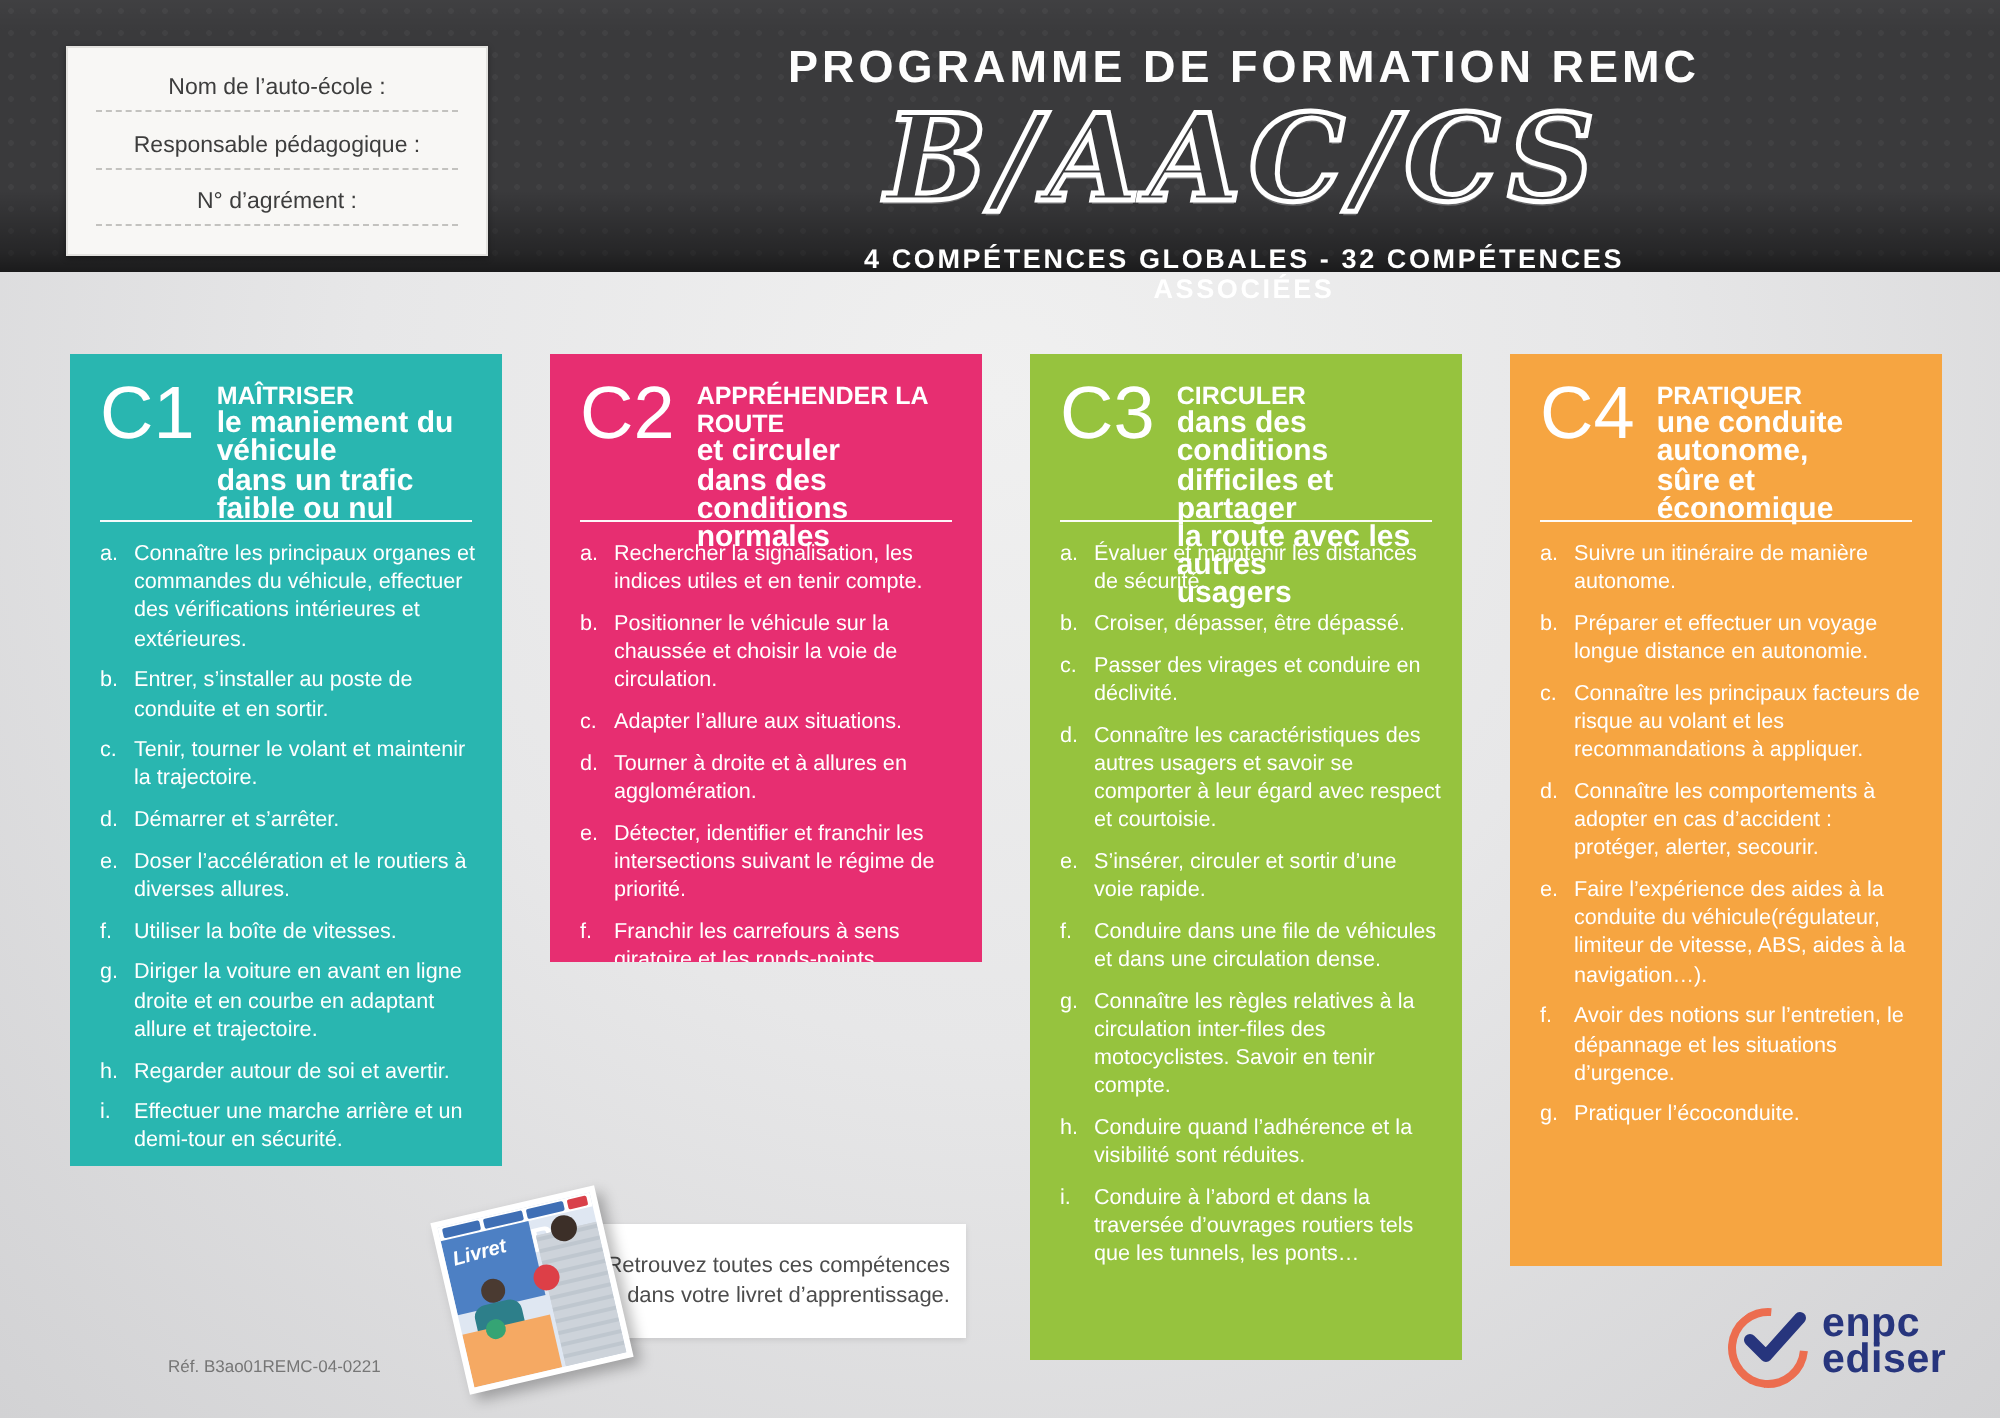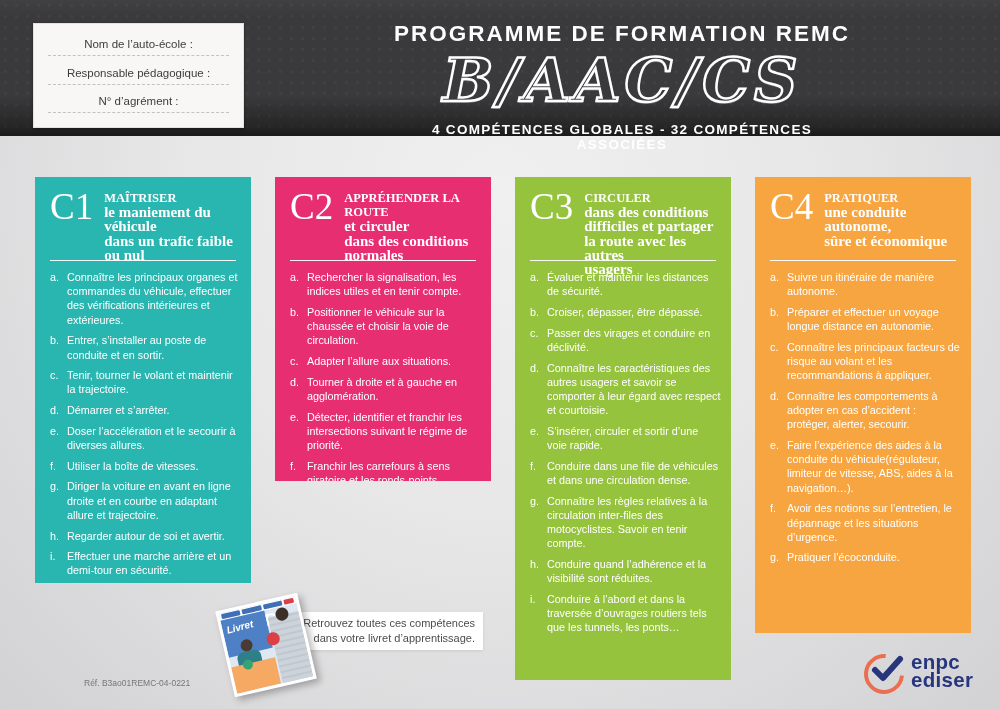--- a/index.html
+++ b/index.html
@@ -37,33 +37,33 @@
   }
   .t3{margin-top:9px;font-size:13.5px;font-weight:bold;letter-spacing:1.3px;}
   
   .col{
     position:absolute;top:177px;width:216px;color:#fff;box-sizing:border-box;overflow:hidden;
   }
   .col-1{left:35px;height:406px;}
   .col-2{left:275px;height:304px;}
   .col-3{left:515px;height:503px;}
   .col-4{left:755px;height:456px;}
-  .col-head{display:flex;padding:12px 12px 0 15px;height:71px;box-sizing:content-box;font-family:Liberation Serif, serif;}
+  .col-head{display:flex;padding:12px 12px 0 15px;height:71px;box-sizing:content-box;}
   .code{font-size:37px;line-height:36px;font-weight:400;letter-spacing:0px;flex:none;}
   .titles{margin-left:11px;padding-top:2px;}
   .t-bold{font-size:12.5px;font-weight:bold;line-height:14.2px;}
   .t-rest{font-size:15px;font-weight:bold;line-height:14.2px;white-space:pre-line;}
   .sep{margin:0 15px;border-top:1px solid rgba(255,255,255,.95);}
   .items{padding:9px 10px 0 15px;}
   .item{display:flex;margin-bottom:6.5px;font-size:10.8px;line-height:14.2px;}
   .item .ltr{width:17px;flex:none;}
   .item .txt{flex:1;}
   
   .caption{
-    position:absolute;left:277px;top:612px;width:206px;height:38px;background:#ffffff;
+    position:absolute;left:277px;top:612px;width:206px;height:57px;background:#ffffff;
     box-shadow:0 1px 3px rgba(0,0,0,.10);
     display:flex;flex-direction:column;justify-content:center;
     padding:0 8px;box-sizing:border-box;text-align:right;
   }
   .caption div{font-size:11px;line-height:15px;color:#4c4c4c;}
   .booklet{
     position:absolute;left:224px;top:601px;width:84px;height:88px;background:#fff;
     transform:rotate(-13deg);box-shadow:3px 4px 7px rgba(0,0,0,.28);
     padding:3px;box-sizing:border-box;
   }
@@ -147,21 +147,21 @@
           <div class="item">
             <span class="ltr">c.</span>
             <span class="txt">Tenir, tourner le volant et maintenir la trajectoire.</span>
           </div>
           <div class="item">
             <span class="ltr">d.</span>
             <span class="txt">Démarrer et s’arrêter.</span>
           </div>
           <div class="item">
             <span class="ltr">e.</span>
-            <span class="txt">Doser l’accélération et le secourir à diverses allures.</span>
+            <span class="txt">Doser l’accélération et le routiers à diverses allures.</span>
           </div>
           <div class="item">
             <span class="ltr">f.</span>
             <span class="txt">Utiliser la boîte de vitesses.</span>
           </div>
           <div class="item">
             <span class="ltr">g.</span>
             <span class="txt">Diriger la voiture en avant en ligne droite et en courbe en adaptant allure et trajectoire.</span>
           </div>
           <div class="item">
@@ -194,21 +194,21 @@
           <div class="item">
             <span class="ltr">b.</span>
             <span class="txt">Positionner le véhicule sur la chaussée et choisir la voie de circulation.</span>
           </div>
           <div class="item">
             <span class="ltr">c.</span>
             <span class="txt">Adapter l’allure aux situations.</span>
           </div>
           <div class="item">
             <span class="ltr">d.</span>
-            <span class="txt">Tourner à droite et à gauche en agglomération.</span>
+            <span class="txt">Tourner à droite et à allures en agglomération.</span>
           </div>
           <div class="item">
             <span class="ltr">e.</span>
             <span class="txt">Détecter, identifier et franchir les intersections suivant le régime de priorité.</span>
           </div>
           <div class="item">
             <span class="ltr">f.</span>
             <span class="txt">Franchir les carrefours à sens giratoire et les ronds-points.</span>
           </div>
           <div class="item">

